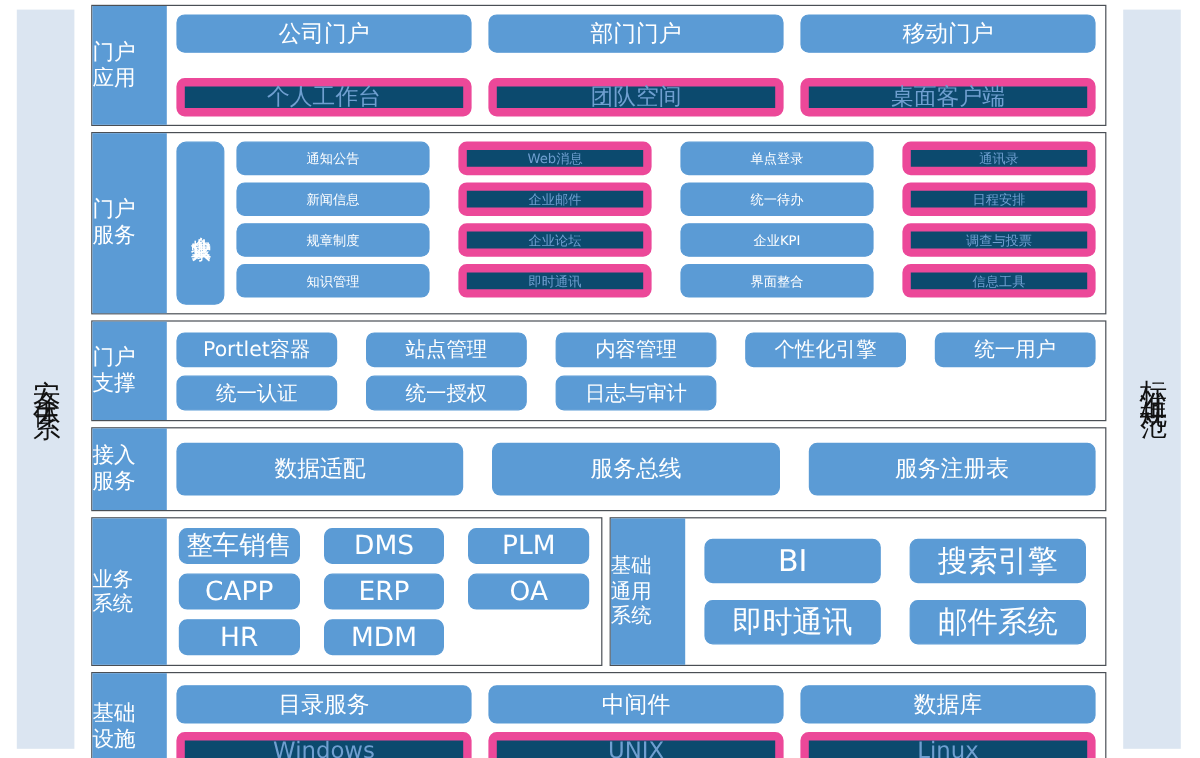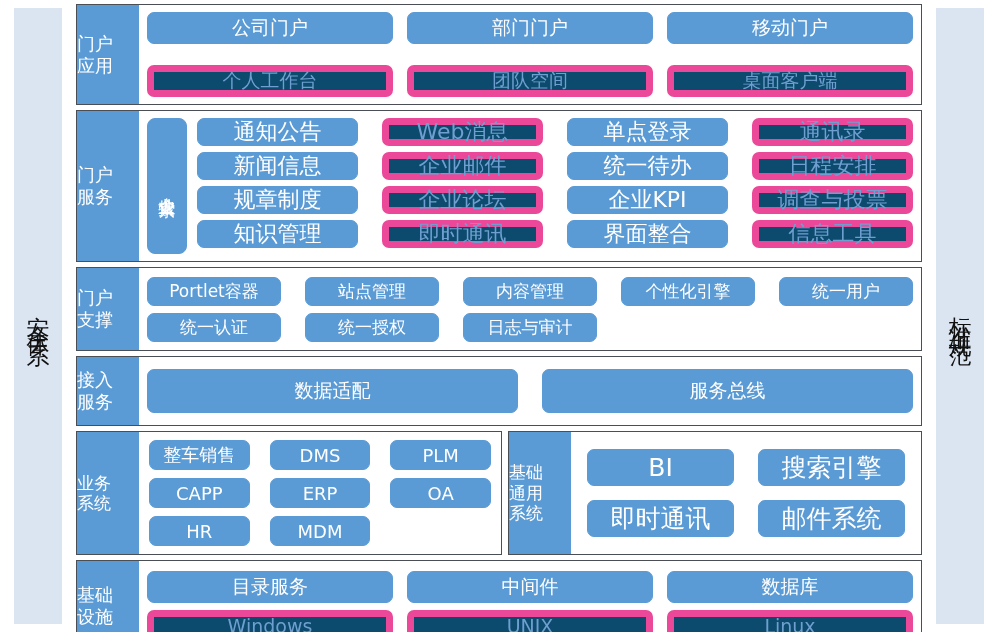--- a/index.html
+++ b/index.html
@@ -143,21 +143,21 @@
     text-orientation:upright;
   }
   .svc-grid{
     flex:1 1 auto;
     display:grid;
     grid-template-columns:repeat(4,1fr);
     grid-auto-rows:28px;
     column-gap:24px;
     row-gap:6px;
   }
-  .svc-grid .pill{height:28px;font-size:22px;}
+  .svc-grid .pill{height:28px;font-size:11px;}
 
   
   .band-sup .band-body{gap:7px;padding:7px 8px;}
   .sup-grid{
     display:grid;
     grid-template-columns:repeat(5,1fr);
     column-gap:24px;
     row-gap:7px;
   }
   .sup-grid .pill{height:29px;font-size:17px;}
@@ -184,21 +184,21 @@
   .biz-grid{
     flex:1 1 auto;
     display:grid;
     grid-template-columns:repeat(3,1fr);
     column-gap:20px;
     row-gap:8px;
     padding:8px 10px;
     box-sizing:border-box;
     align-content:center;
   }
-  .biz-grid .pill{height:30px;font-size:18px;}
+  .biz-grid .pill{height:30px;font-size:22px;}
   .gen-grid{
     flex:1 1 auto;
     display:grid;
     grid-template-columns:repeat(2,1fr);
     column-gap:24px;
     row-gap:14px;
     padding:12px 16px;
     box-sizing:border-box;
     align-content:center;
   }
@@ -316,20 +316,21 @@
       <div class="band-label">
           <div>
             <span>接入</span>
             <span>服务</span>
           </div>
         </div>
       <div class="band-body">
         <div class="acc-row">
           <div class="pill solid">数据适配</div>
           <div class="pill solid">服务总线</div>
+          <div class="pill solid">服务注册表</div>
         </div>
       </div>
     </div>
 
     <div class="band band-biz" style="flex:0 0 120px;">
       <div class="biz-left">
         <div class="band-label tall3">
             <div>
               <span>业务</span>
               <span>系统</span>

